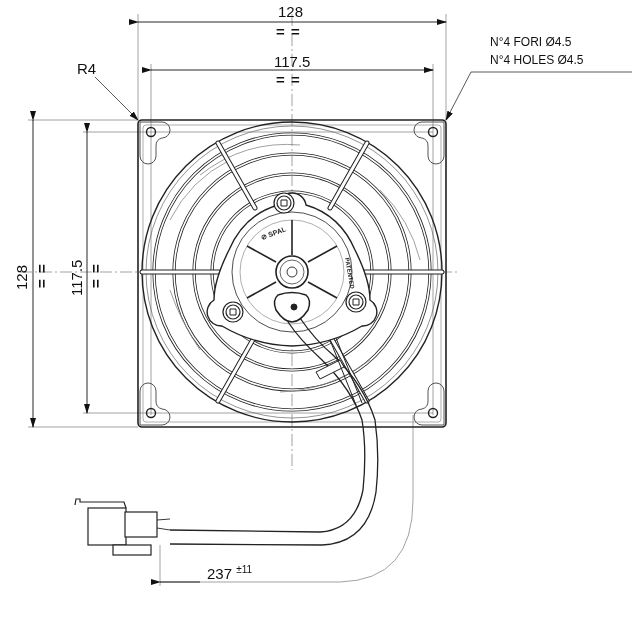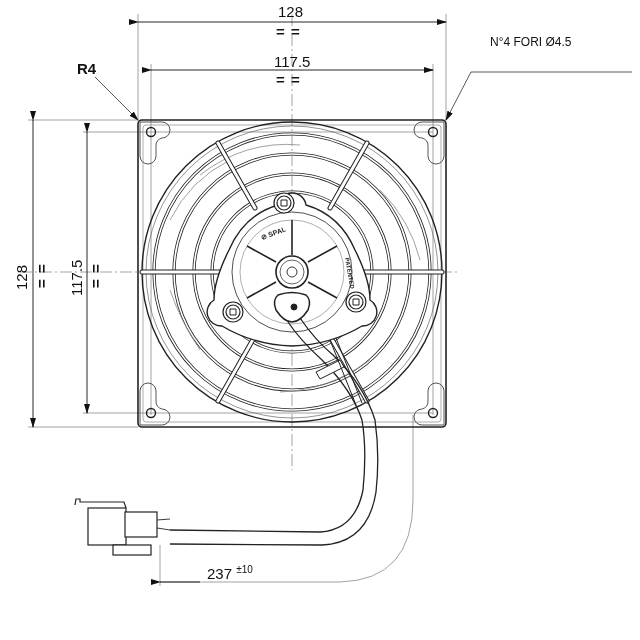--- a/index.html
+++ b/index.html
@@ -176,27 +176,28 @@
     <line x1="157" y1="520" x2="170" y2="519" stroke-width="0.9"></line>
     <line x1="157" y1="528" x2="170" y2="530" stroke-width="0.9"></line>
   </g>
 </svg>
 
 <div class="lbl dim" style="left:278px; top:4px;">128</div>
 <div class="lbl eq" style="left:276px; top:24px;">= =</div>
 <div class="lbl dim" style="left:274px; top:54px;">117.5</div>
 <div class="lbl eq" style="left:276px; top:72px;">= =</div>
 
-<div class="lbl dim" style="left:77px; top:61px;font-weight:bold;">R4</div>
+<div class="lbl dim" style="left:77px; top:61px;">R4</div>
 
 <div class="lbl note" style="left:490px; top:36px;">N°4 FORI  Ø4.5</div>
+<div class="lbl note" style="left:490px; top:54px;">N°4 HOLES  Ø4.5</div>
 
 <div class="lbl dim vert" style="left:14px; top:290px;">128</div>
 <div class="lbl eq vert" style="left:34px; top:288px;">= =</div>
 <div class="lbl dim vert" style="left:69px; top:296px;">117.5</div>
 <div class="lbl eq vert" style="left:88px; top:288px;">= =</div>
 
 <div class="lbl dim" style="left:207px; top:566px;">
   <span>237</span>
-  <span class="tol">±10</span>
+  <span class="tol">±11</span>
 </div>
 
 </div>
 
 </body></html>

